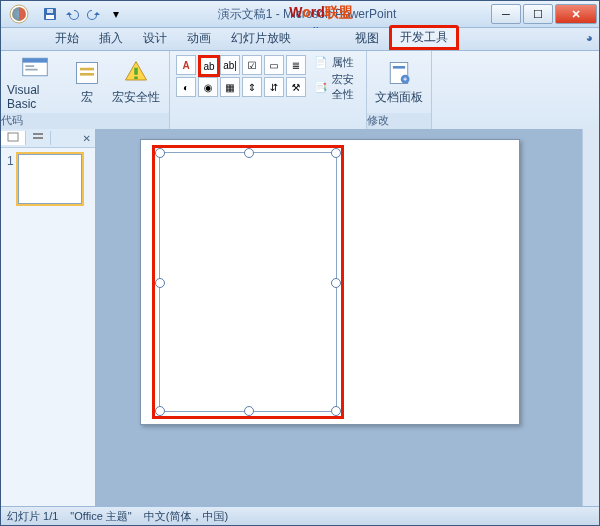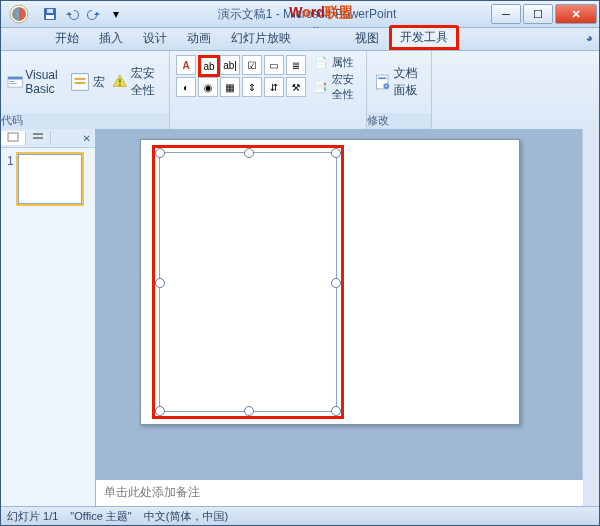--- a/index.html
+++ b/index.html
@@ -19,21 +19,21 @@
 .win-btn.close{background:linear-gradient(#f08673,#d93a1f);color:#fff;width:40px;font-weight:bold;}
 .tabs{height:22px;background:linear-gradient(#e1ecf8,#cfe0f3);display:flex;align-items:flex-end;padding-left:44px;border-bottom:1px solid #9db9d9;position:relative;}
 .tab{padding:3px 10px;color:#2a4666;cursor:pointer;}
 .tab.active{background:#e9f1fa;border:1px solid #9db9d9;border-bottom:1px solid #e9f1fa;border-radius:3px 3px 0 0;font-family:Liberation Serif, serif;}
 .tab.highlight{border:3px solid #e61b00;padding:1px 8px;}
 .help-icon{position:absolute;right:6px;top:3px;color:#3968a8;}
 .ribbon{height:78px;background:linear-gradient(#eaf2fb,#dae8f6);display:flex;border-bottom:1px solid #9db9d9;}
 .group{border-right:1px solid #b7cce2;display:flex;flex-direction:column;}
 .group-body{flex:1;display:flex;align-items:center;padding:2px 6px;gap:6px;}
 .group-label{height:16px;text-align:left;color:#4a6586;font-size:11px;background:#d3e3f3;}
-.big-btn{display:flex;flex-direction:row;align-items:center;justify-content:center;width:56px;height:58px;gap:2px;color:#2a4666;}
+.big-btn{display:flex;flex-direction:column;align-items:center;justify-content:center;width:56px;height:58px;gap:2px;color:#2a4666;}
 .big-btn .ico{width:28px;height:28px;}
 .small-grid{display:grid;grid-template-columns:repeat(6,20px);grid-auto-rows:20px;gap:2px;}
 .sm{width:18px;height:18px;border:1px solid #a9bfd6;background:#fbfdff;display:flex;align-items:center;justify-content:center;font-size:10px;}
 .sm.red-box{border:3px solid #e61b00;width:16px;height:16px;}
 .ctl-col{display:flex;flex-direction:column;gap:2px;font-size:11px;color:#2a4666;}
 .ctl-row{display:flex;align-items:center;gap:4px;}
 .workspace{position:absolute;top:128px;left:0;right:0;bottom:18px;display:flex;background:#bcd2e8;}
 .slides-pane{width:94px;background:#eef4fb;border-right:1px solid #9db9d9;display:flex;flex-direction:column;}
 .pane-tabs{height:18px;display:flex;align-items:center;background:#dce9f6;border-bottom:1px solid #b7cce2;font-size:10px;}
 .pane-tab{padding:1px 6px;border-right:1px solid #b7cce2;}
@@ -223,21 +223,20 @@
           <div class="handle h-t"></div>
           <div class="handle h-tr"></div>
           <div class="handle h-l"></div>
           <div class="handle h-r"></div>
           <div class="handle h-bl"></div>
           <div class="handle h-b"></div>
           <div class="handle h-br"></div>
         </div>
       </div>
       <div class="vscroll"></div>
-      <div class="notes"><span>单击此处添加备注</span></div>
     </div>
   </div>
 
   <div class="statusbar">
     <span>幻灯片 1/1</span>
     <span>"Office 主题"</span>
     <span>中文(简体，中国)</span>
     <span class="spacer"></span>
   </div>
 </div>

